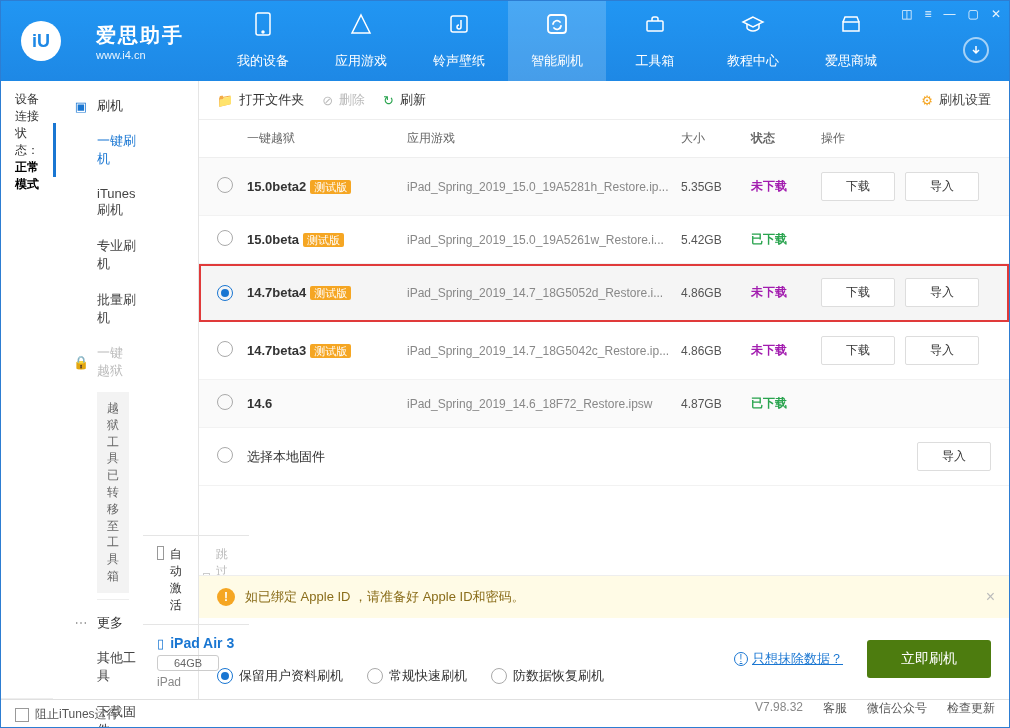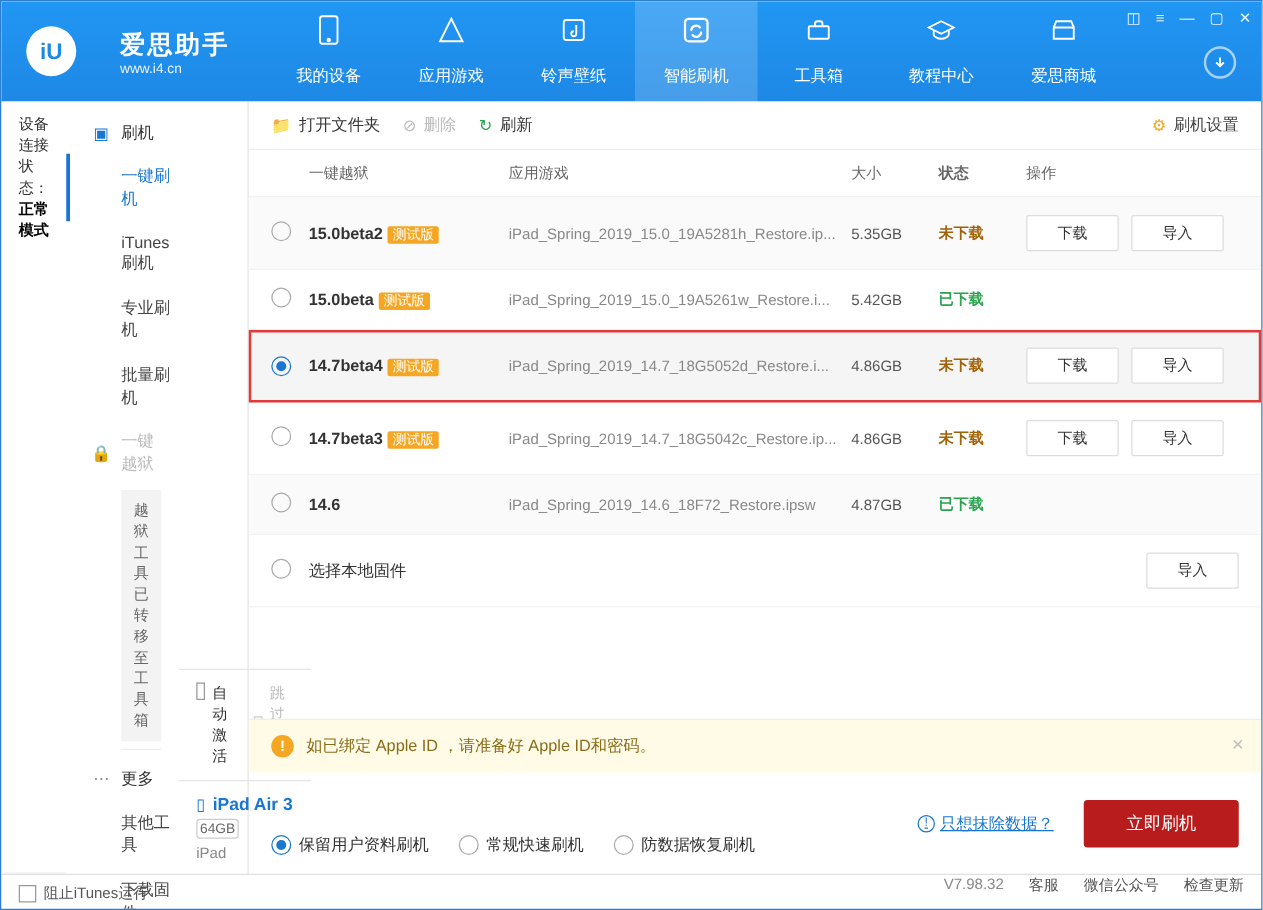--- a/index.html
+++ b/index.html
@@ -36,21 +36,21 @@
 .side-item.active { color: #1976d2; }
 .side-item.active::before { content: ""; position: absolute; left: -44px; top: 0; bottom: 0; width: 3px; background: #1976d2; }
 .side-note { margin: 4px 14px 4px 44px; background: #f3f3f3; padding: 8px 10px; font-size: 12px; color: #666; line-height: 1.4; }
 .side-divider { height: 1px; background: #eee; margin: 6px 14px 6px 44px; }
 
 .sidebar-bottom { margin-top: auto; border-top: 1px solid #e5e5e5; }
 .sb-row { padding: 10px 14px; display: flex; align-items: center; gap: 14px; font-size: 12px; }
 .cb { width: 14px; height: 14px; border: 1px solid #999; display: inline-block; vertical-align: middle; }
 .device-info { padding: 10px 14px; border-top: 1px solid #e5e5e5; }
 .device-info .dname { color: #1976d2; font-weight: bold; font-size: 14px; }
-.device-info .cap { display: inline-block; border: 1px solid #ccc; border-radius: 3px; padding: 1px 2px; font-size: 11px; margin: 4px 0; color: #666; }
+.device-info .cap { display: inline-block; border: 1px solid #ccc; border-radius: 3px; padding: 1px 16px; font-size: 11px; margin: 4px 0; color: #666; }
 .device-info .dtype { font-size: 12px; color: #888; }
 
 
 .toolbar { display: flex; align-items: center; padding: 10px 18px; border-bottom: 1px solid #eee; gap: 18px; font-size: 13px; }
 .tb-btn { display: flex; align-items: center; gap: 6px; cursor: pointer; }
 .tb-btn.disabled { color: #bbb; }
 .tb-right { margin-left: auto; display: flex; align-items: center; gap: 6px; color: #444; }
 .gear { color: #f5a623; }
 
 
@@ -66,34 +66,34 @@
 .trow { display: flex; align-items: center; padding: 14px 18px; border-bottom: 1px solid #f2f2f2; font-size: 13px; }
 .trow:nth-child(odd) { background: #fafafa; }
 .trow.highlight { outline: 2px solid #e03a3a; outline-offset: -2px; background: #f5f5f5; }
 .radio { width: 16px; height: 16px; border: 1px solid #aaa; border-radius: 50%; display: inline-flex; align-items: center; justify-content: center; }
 .radio.checked { border-color: #1976d2; }
 .radio.checked::after { content: ""; width: 8px; height: 8px; background: #1976d2; border-radius: 50%; }
 .ver { font-weight: bold; color: #333; }
 .badge { background: #f5a623; color: #fff; font-size: 11px; padding: 1px 4px; border-radius: 2px; margin-left: 4px; font-weight: normal; }
 .fname { color: #888; font-size: 12px; }
 .size { color: #555; font-size: 12px; }
-.status-not { color: #a16207; font-size: 12px; }
+.status-not { color: #a21caf; font-size: 12px; }
 .status-done { color: #2aa44f; font-size: 12px; }
 .opbtn { border: 1px solid #ddd; background: #fff; padding: 5px 0; width: 74px; text-align: center; font-size: 12px; cursor: pointer; border-radius: 2px; display: inline-block; }
 .ops { display: flex; gap: 10px; }
 
 
 .bottom-panel { margin-top: auto; border-top: 1px solid #eee; }
 .warning { background: #fffbe6; padding: 12px 18px; display: flex; align-items: center; gap: 10px; color: #8a6d1a; font-size: 13px; position: relative; }
 .warn-icon { width: 18px; height: 18px; border-radius: 50%; background: #f5a623; color: #fff; display: flex; align-items: center; justify-content: center; font-size: 12px; font-weight: bold; }
 .warning .close { position: absolute; right: 14px; color: #bbb; cursor: pointer; font-size: 16px; }
 .options-row { display: flex; align-items: center; padding: 14px 18px; gap: 24px; font-size: 13px; }
 .opt { display: flex; align-items: center; gap: 6px; margin-top: 35px; }
 .link-danger { color: #1976d2; text-decoration: underline; margin-left: auto; display: flex; align-items: center; gap: 4px; }
-.flash-btn { background: #b91c1c; color: #fff; padding: 10px 34px; border-radius: 3px; cursor: pointer; font-size: 14px; }
+.flash-btn { background: #4d7c0f; color: #fff; padding: 10px 34px; border-radius: 3px; cursor: pointer; font-size: 14px; }
 
 
 .statusbar { height: 30px; border-top: 1px solid #e0e0e0; display: flex; padding: 0 14px; font-size: 12px; color: #555; }
 .statusbar .right { margin-left: auto; display: flex; gap: 20px; }
 .statusbar .ver { color: #888; font-weight: normal; }
 </style>
 </head>
 <body>
 
 <div class="titlebar">

